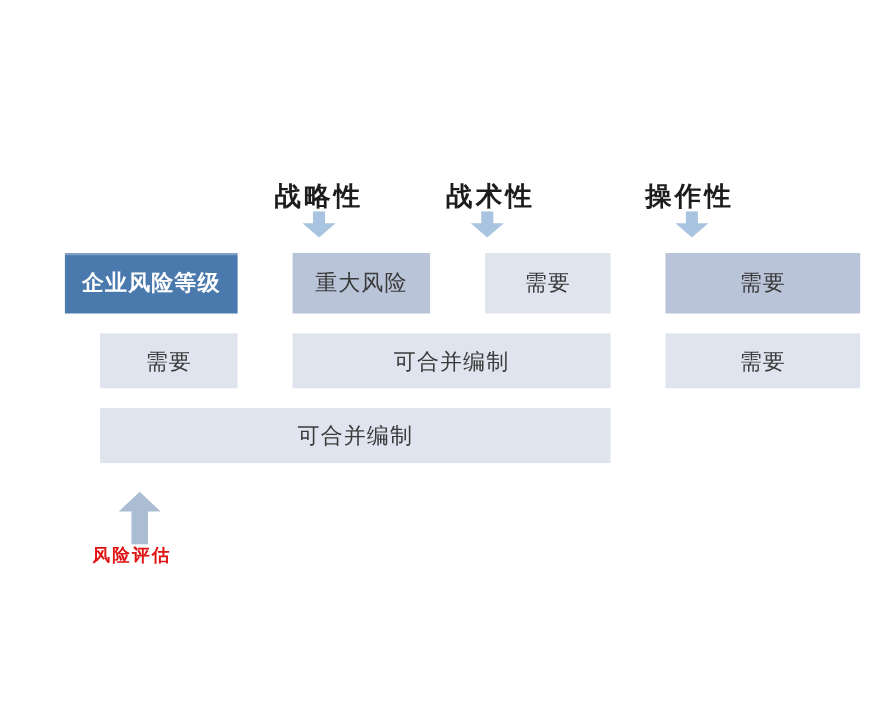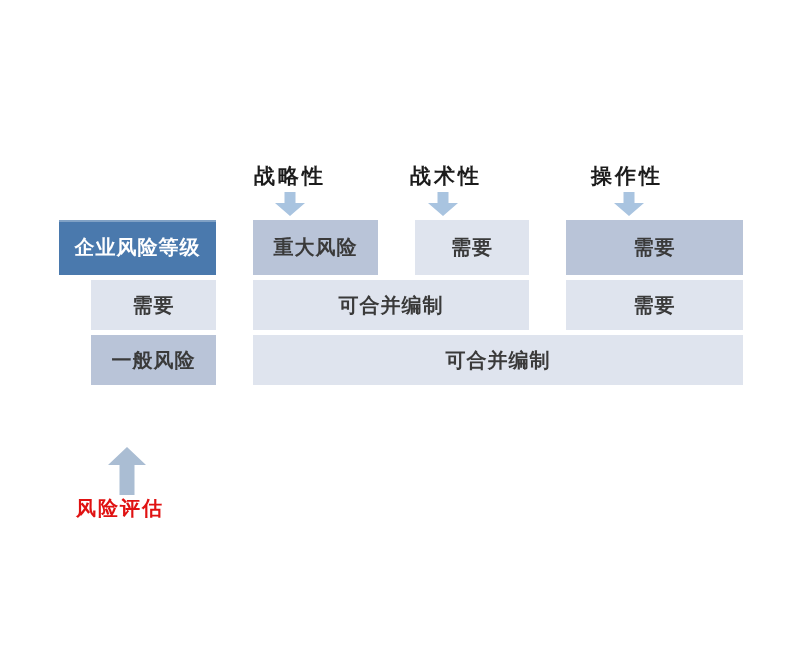--- a/index.html
+++ b/index.html
@@ -3,58 +3,58 @@
 <meta charset="utf-8">
 <style>
   * { margin:0; padding:0; box-sizing:border-box; }
   html,body { width:800px; height:650px; background:#ffffff; }
   body { font-family:"Liberation Sans", sans-serif; }
   .canvas { position:relative; width:800px; height:650px; background:#ffffff; overflow:hidden; }
 
   .top-label {
     position:absolute; top:162px; transform:translateX(-50%);
     font-family:"Liberation Serif", serif;
-    font-size:21px; font-weight:700; color:#1c1c1c;
+    font-size:24px; font-weight:700; color:#1c1c1c;
     letter-spacing:3px; white-space:nowrap;
   }
   .down-arrow { position:absolute; top:192px; transform:translateX(-50%); }
   .down-arrow path { fill:var(--arrow-down,#a9c4e0); }
 
   .risk-table {
-    position:absolute; left:59px; top:220px;
+    position:absolute; left:59px; top:230px;
     display:grid;
     grid-template-columns:157px 157px 146px 209px;
     grid-template-rows:55px 50px 50px 51px;
-    gap:5px;
+    gap:18px;
   }
   .th {
     background:var(--header-bg,#4a79ad);
     box-shadow: inset 0 2px 0 rgba(255,255,255,0.30);
     color:#ffffff;
     display:flex; align-items:center; justify-content:center;
     font-size:20px; font-weight:700; letter-spacing:1px; white-space:nowrap;
   }
   .cell {
     display:flex; align-items:center; justify-content:center;
-    font-size:20px; font-weight:700; color:#3a3a3a;
+    font-size:20px; font-weight:400; color:#3a3a3a;
     letter-spacing:1px; white-space:nowrap;margin-left:32px;
   }
   .cell.light { background:var(--light-cell-bg,#dfe4ee); }
   .cell.dark  { background:var(--dark-cell-bg,#b9c4d8); }
   .cell.level { background:var(--dark-cell-bg,#b9c4d8); }
   .span2 { grid-column: span 2; }
   .span3 { grid-column: span 3; }
 
   .up-arrow { position:absolute; left:127px; top:447px; transform:translateX(-50%); }
   .up-arrow path { fill:var(--arrow-up,#aabdd3); }
 
   .risk-assessment {
     position:absolute; left:120px; top:495px; transform:translateX(-50%);
     font-family:"Liberation Serif", serif;
-    font-size:20px; font-weight:700;
+    font-size:16px; font-weight:700;
     color:var(--annotation-color,#e01212);
     letter-spacing:2px; white-space:nowrap;
   }
 </style>
 </head>
 <body>
 
 <div class="canvas">
 
   <div class="top-label" style="left:290px">战略性</div>
@@ -75,21 +75,20 @@
     <div class="th">企业风险等级</div>
 
     <div class="cell level">重大风险</div>
     <div class="cell light">需要</div>
     <div class="cell dark">需要</div>
     <div class="cell light">需要</div>
 
     <div class="cell light span2">可合并编制</div>
     <div class="cell light">需要</div>
 
-    <div class="cell level">一般风险</div>
     <div class="cell light span3">可合并编制</div>
   </div>
 
   <svg class="up-arrow" width="38" height="48" viewBox="0 0 38 48">
     <path d="M19 0 L38 18 H26.5 V48 H11.5 V18 H0 Z"></path>
   </svg>
 
   <div class="risk-assessment">风险评估</div>
 
 </div>

